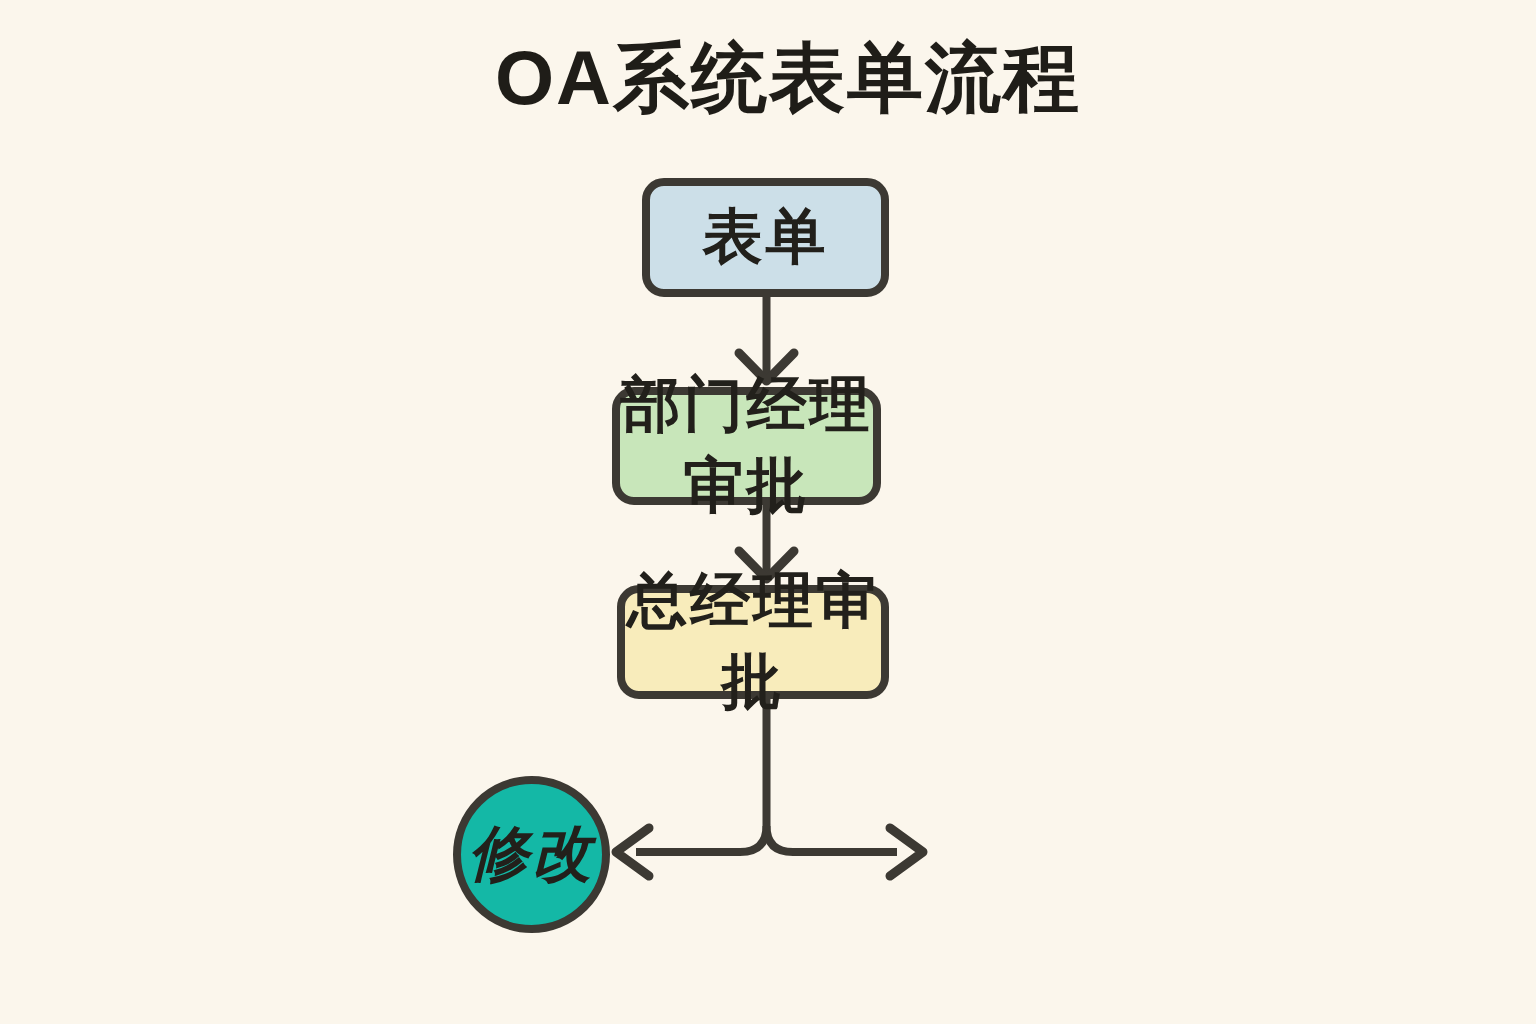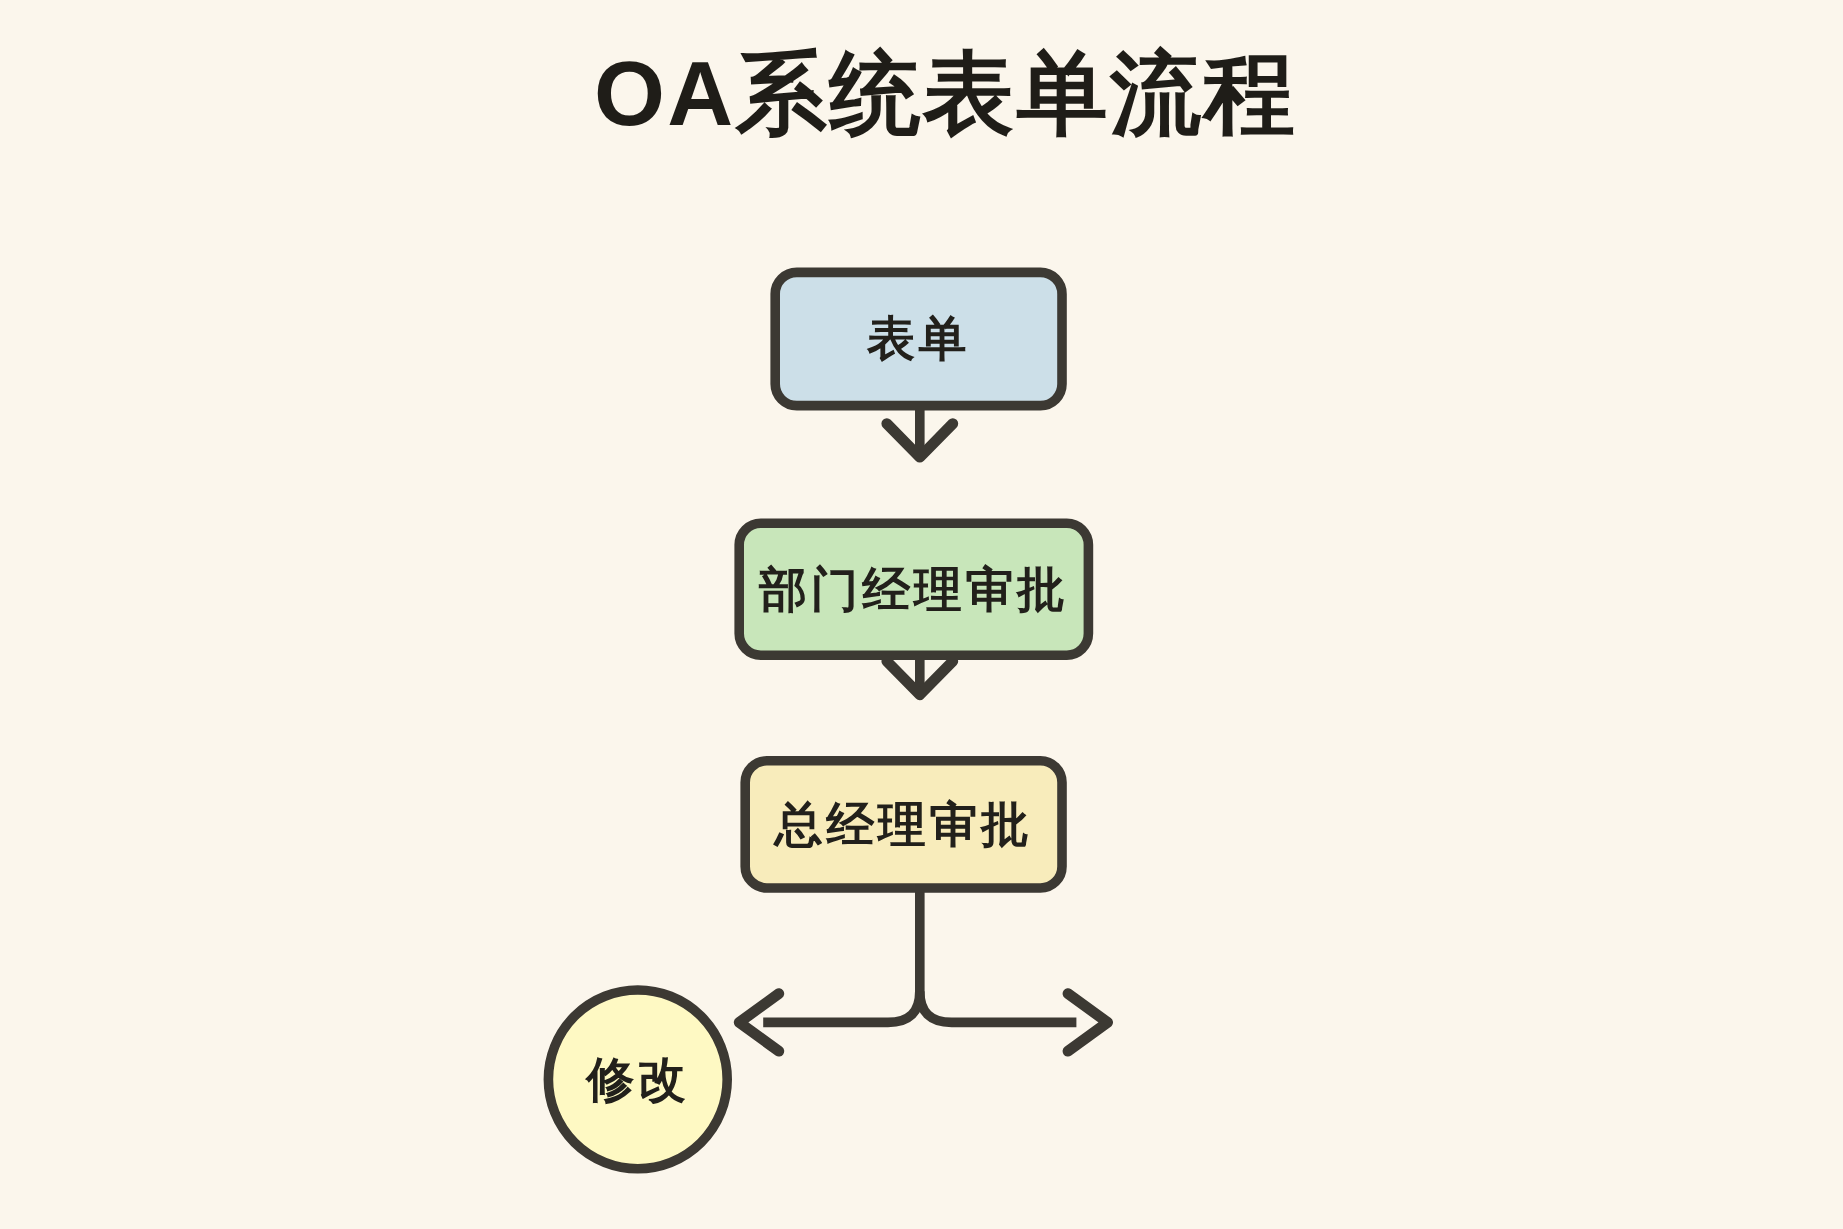--- a/index.html
+++ b/index.html
@@ -41,30 +41,29 @@
   .node {
     position: absolute;
     z-index: 2;
     box-sizing: border-box;
     border: 8px solid #3c3933;
     display: flex;
     align-items: center;
     justify-content: center;
     color: #22201b;
     font-weight: 700;
-    font-size: 40px;
+    font-size: 60px;
     letter-spacing: 3px;
     text-align: center;
-    margin-top: 45px;
   }
   .node.rect { border-radius: 22px; }
   .node.circle { border-radius: 50%; }
 
   .node-form   { left: 642px; top: 178px; width: 247px; height: 119px; }
-  .node-dept   { left: 612px; top: 387px; width: 299px; height: 118px; }
+  .node-dept   { left: 612px; top: 387px; width: 269px; height: 118px; }
   .node-gm     { left: 617px; top: 585px; width: 272px; height: 114px; }
   .node-modify { left: 453px; top: 776px; width: 157px; height: 157px; }
   .node-end    { left: 927px; top: 777px; width: 155px; height: 155px; }
 </style>
 </head>
 <body>
 
 <div class="canvas">
 
   <h1 class="title">OA系统表单流程</h1>
@@ -88,18 +87,18 @@
   </div>
 
   <div class="node rect node-dept" style="background-color: rgb(200, 230, 186);">
     <span>部门经理审批</span>
   </div>
 
   <div class="node rect node-gm" style="background-color: rgb(248, 236, 187);">
     <span>总经理审批</span>
   </div>
 
-  <div class="node circle node-modify" style="background-color: #fef9c3;">
+  <div class="node circle node-modify" style="background-color: #14b8a6; font-style: italic;">
     <span>修改</span>
   </div>
 
 
 </div>
 
 </body></html>

